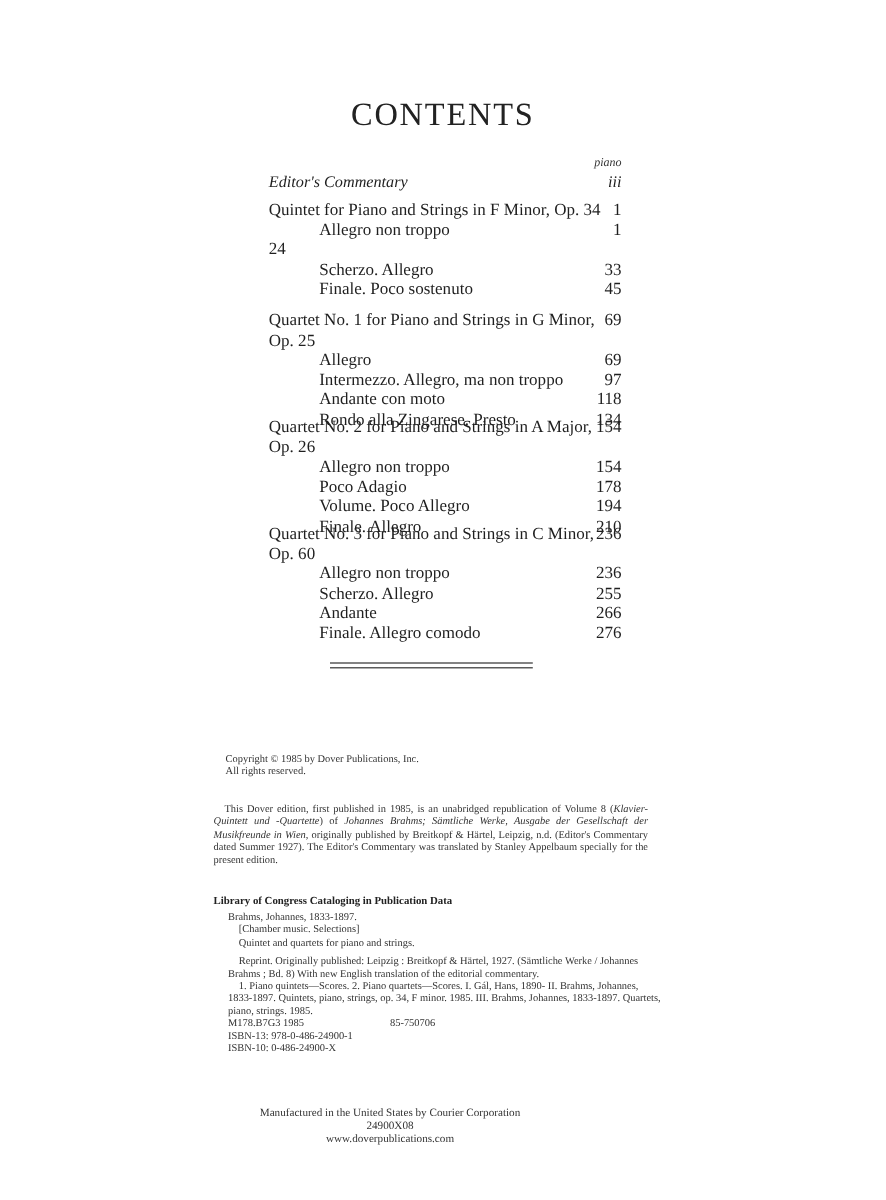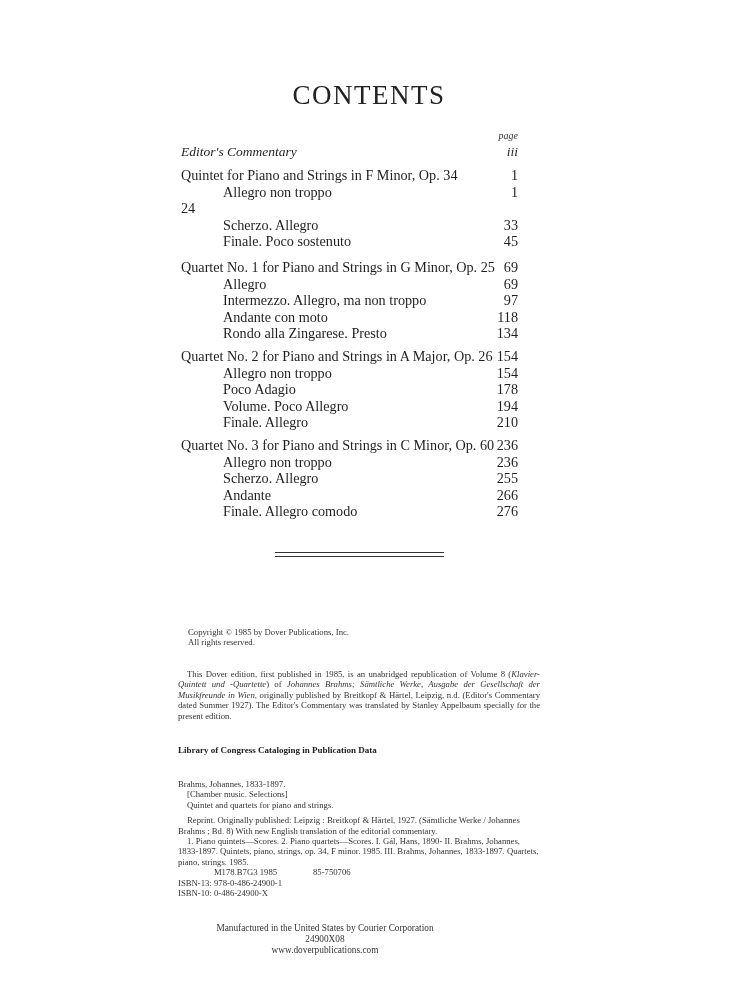--- a/index.html
+++ b/index.html
@@ -9,50 +9,50 @@
       position: relative; overflow: hidden;
     }
     .title {
       position: absolute; top: 80px; left: 0; width: 738px; text-align: center;
       font-size: 27px; letter-spacing: 1.5px; color: #222;
     }
     .toc { position: absolute; left: 181px; width: 337px; top: 130px; }
     .page-label {
       position: absolute; right: 0; top: 0; font-style: italic; font-size: 10px; color: #333;
     }
-    .row { display: flex; justify-content: space-between; font-size: 14.2px; line-height: 16.5px; color: #1f1f1f; }
+    .row { display: flex; justify-content: space-between; font-size: 14.2px; line-height: 16.5px; color: #1f1f1f; margin-left: 43px; }
     .row .num { text-align: right; }
     .row.ed { position: absolute; top: 14px; left: 0; right: 0; font-style: italic; font-size: 13.5px; }
     .row.ed .num { font-style: italic; }
     .work { position: absolute; left: 0; right: 0; }
     .row.sub .lbl { padding-left: 42px; }
     .divider {
       position: absolute; left: 275px; width: 169px; top: 552px; height: 5px;
       border-top: 1.5px solid #333; border-bottom: 1.5px solid #333; box-sizing: border-box;
     }
     .small { position: absolute; left: 188px; width: 360px; font-size: 8.7px; line-height: 10.4px; color: #333; }
     .copyright { top: 627px; }
     .edition { top: 669px; text-indent: 9px; text-align: justify; left: 178px; width: 362px;}
     .loc-title { position: absolute; top: 745px; left: 178px; font-size: 9px; font-weight: bold; color: #222; }
-    .loc { top: 759px; left: 178px; width: 364px; margin-top: 20px; }
+    .loc { top: 759px; left: 190px; width: 364px; }
     .loc .ind { padding-left: 9px; }
     .loc .gap { height: 5px; }
     .loc .hang { text-indent: 9px; }
     .loc .split { display: flex; }
-    .loc .split span:first-child { width: 135px; text-align: center; }
+    .loc .split span:first-child { width: 135px; }
     .maker { position: absolute; top: 923px; left: 0; width: 650px; text-align: center; font-size: 9.3px; line-height: 10.8px; color: #333; }
     i { font-style: italic; }
   </style>
 </head>
 <body>
 
 <div class="title">CONTENTS</div>
 
 <div class="toc">
-  <div class="page-label">page</div>
+  <div class="page-label">piano</div>
   <div class="row ed">
     <span class="lbl">Editor's Commentary</span>
     <span class="num">iii</span>
   </div>
 
   <div class="work" style="top:37px">
     <div class="row">
         <span class="lbl">Quintet for Piano and Strings in F Minor, Op. 34</span>
         <span class="num">1</span>
       </div>

